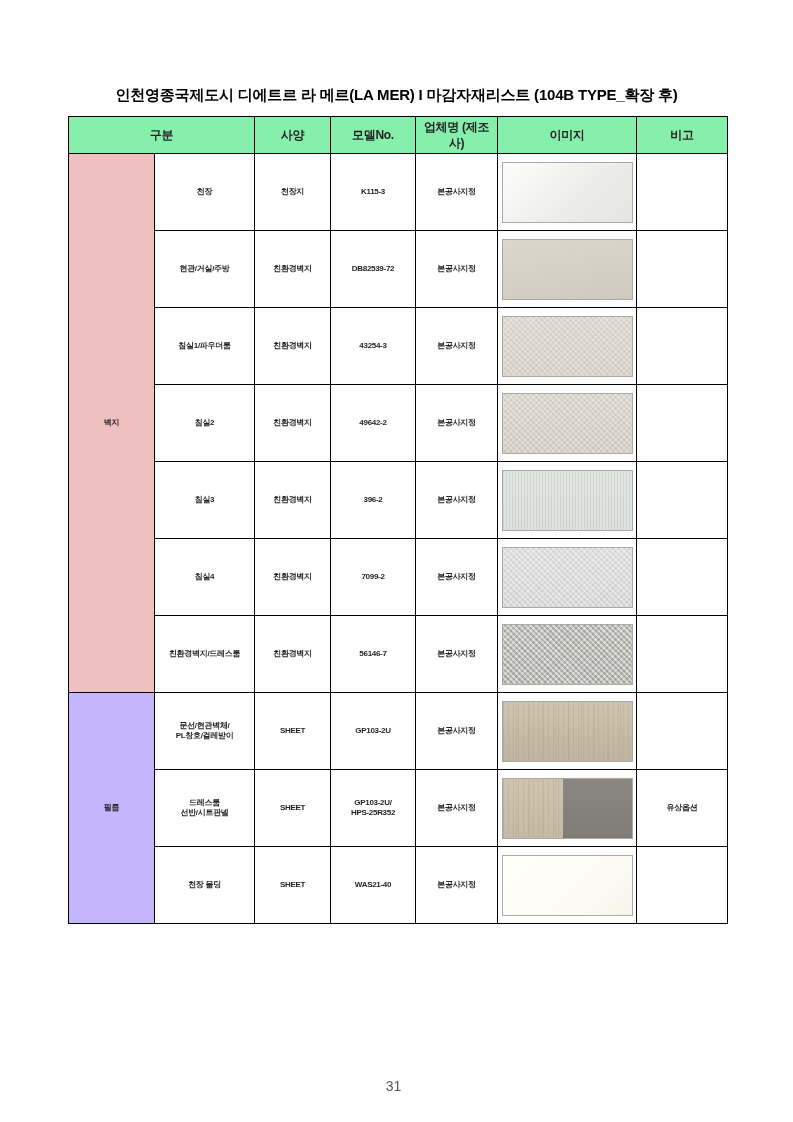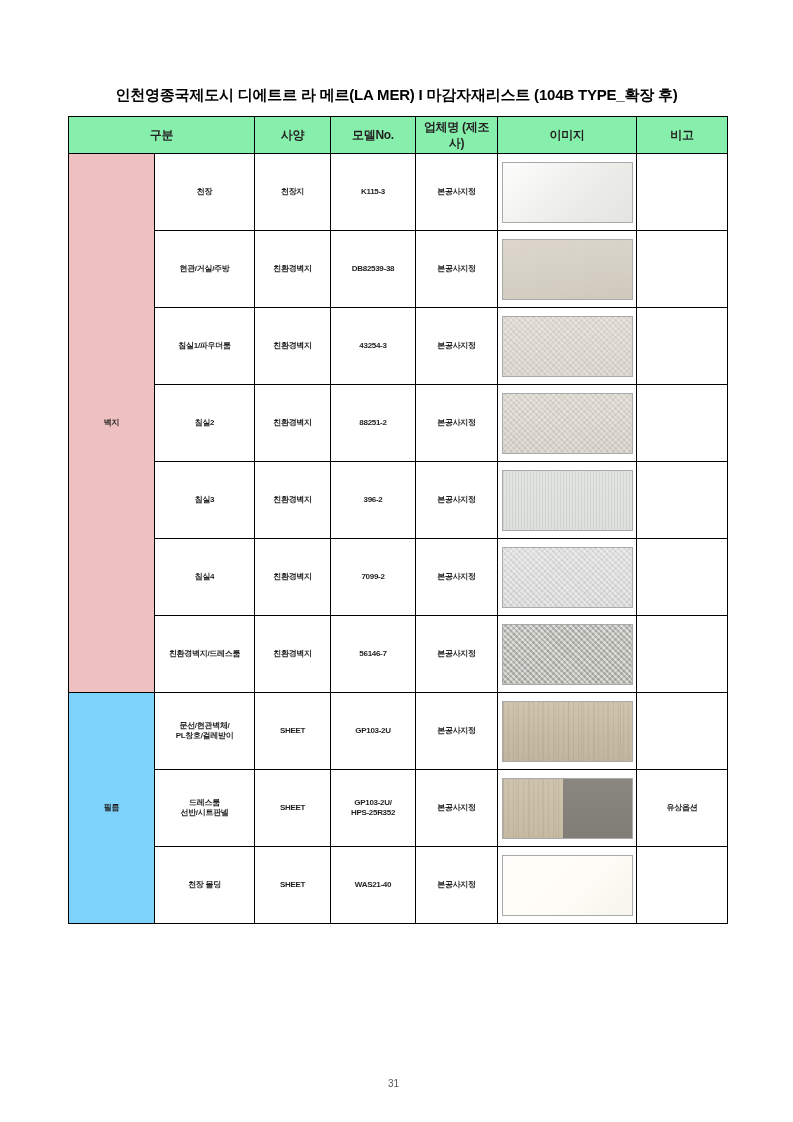--- a/index.html
+++ b/index.html
@@ -67,21 +67,21 @@
   col.c-spec  { width: 76px; }
   col.c-model { width: 85px; }
   col.c-maker { width: 82px; }
   col.c-img   { width: 139px; }
   col.c-note  { width: 91px; }
 
   td.cat-cell {
     font-size: 8.5px;
   }
   td.cat-wall { background: #eec0c0; }
-  td.cat-film { background: #7dd3fc; }
+  td.cat-film { background: #c4b5fd; }
 
   td.img-cell {
     padding: 0;
     height: 72px;
   }
   .swatch-box {
     width: 131px;
     height: 61px;
     margin: 4px auto;
     border: 1px solid #a9a9a9;
@@ -157,21 +157,21 @@
     background:
       linear-gradient(135deg, #fffefa 0%, #fdfcf6 55%, #f7f5ec 100%);
   }
 
   .page-number {
     position: absolute;
     top: 1078px;
     left: 0;
     width: 787px;
     text-align: center;
-    font-size: 10px;
+    font-size: 14px;
     color: #55565a;
   }
 </style>
 </head>
 <body>
 
 <div class="page">
 
   <div class="doc-title">인천영종국제도시 디에트르 라 메르(LA MER) I  마감자재리스트 (104B TYPE_확장 후)</div>
 
@@ -206,21 +206,21 @@
             <td class="img-cell">
               <div class="swatch-box">
                 <div class="sw-inner sw-ceiling"></div>
               </div>
             </td>
             <td></td>
           </tr>
           <tr>
             <td>현관/거실/주방</td>
             <td>친환경벽지</td>
-            <td>DB82539-38</td>
+            <td>DB82539-72</td>
             <td>본공사지정</td>
             <td class="img-cell">
               <div class="swatch-box">
                 <div class="sw-inner sw-beige"></div>
               </div>
             </td>
             <td></td>
           </tr>
           <tr>
             <td>침실1/파우더룸</td>
@@ -230,21 +230,21 @@
             <td class="img-cell">
               <div class="swatch-box">
                 <div class="sw-inner sw-greige"></div>
               </div>
             </td>
             <td></td>
           </tr>
           <tr>
             <td>침실2</td>
             <td>친환경벽지</td>
-            <td>88251-2</td>
+            <td>49642-2</td>
             <td>본공사지정</td>
             <td class="img-cell">
               <div class="swatch-box">
                 <div class="sw-inner sw-greige2"></div>
               </div>
             </td>
             <td></td>
           </tr>
           <tr>
             <td>침실3</td>

